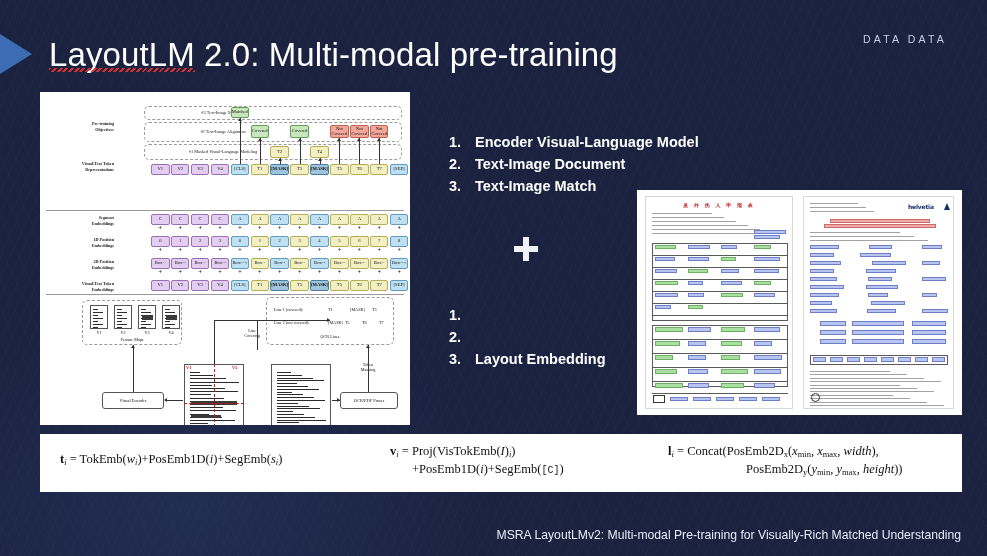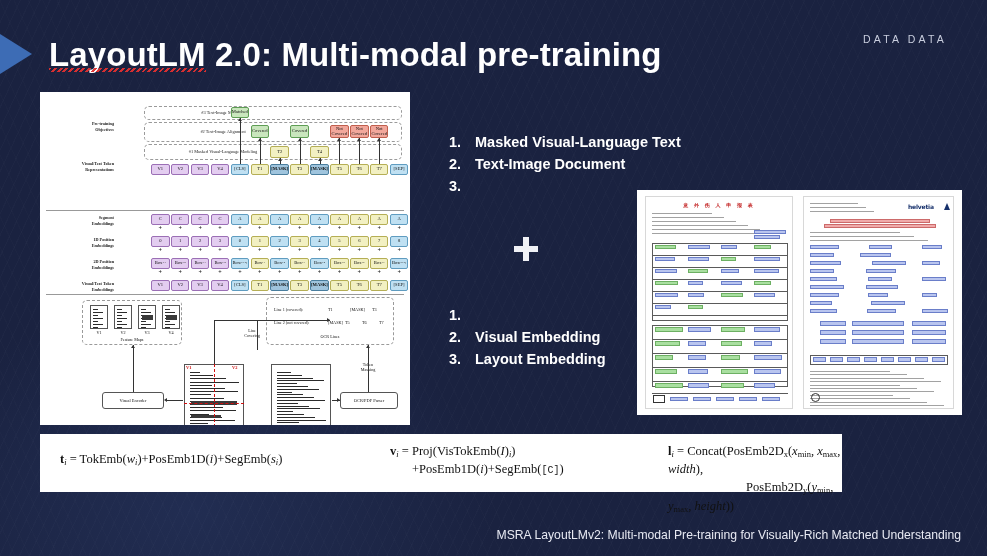--- a/index.html
+++ b/index.html
@@ -31,21 +31,21 @@
     border-top: 20px solid transparent;
     border-bottom: 20px solid transparent;
     border-left: 32px solid #3d6cb5;
   }
 
   
   .title {
     position: absolute; left: 49px; top: 36px;
     color: #ffffff;
     font-size: 33px;
-    font-weight: 700;
+    font-weight: 400;
     letter-spacing: .1px;
     white-space: nowrap;
   }
   .title .sq {
     position: relative;
   }
   .title .sq::after {
     content: "";
     position: absolute; left: 0; right: 0; bottom: 1px; height: 4px;
     background-image: repeating-linear-gradient(135deg,#e03030 0 2px, transparent 2px 4px);
@@ -185,21 +185,21 @@
     position:absolute; left:514px; top:237px; width:24px; height:24px;
   }
   .plus-sign::before, .plus-sign::after {
     content:""; position:absolute; background:#f0f1f6;
   }
   .plus-sign::before { left:9px; top:0; width:6px; height:24px; }
   .plus-sign::after  { left:0; top:9px; width:24px; height:6px; }
 
   
   #formula-band {
-    left: 40px; top: 434px; width: 802px; height: 58px;
+    left: 40px; top: 434px; width: 922px; height: 58px;
     display: flex; align-items: center;
     font-family: "Liberation Serif", serif;
     color: #111; background:#ffffff;
   }
   .fblock { position:absolute; font-size: 12.5px; line-height: 1.45; }
   .fblock i { font-style: italic; }
   .fblock b { font-weight: 700; }
   .sub { font-size: 8.5px; vertical-align: -2px; }
   .mono { font-family: "Liberation Mono", monospace; font-size: 10px; }
 
@@ -485,38 +485,38 @@
       <div class="vline" style="left: 174px; top: 228px; height: 44px;"></div>
       <div class="hline" style="left: 174px; top: 228px; width: 116px;"></div>
       <div class="arrowhead-right" style="left: 287px; top: 226px;"></div>
       <div class="vline" style="left: 217px; top: 228px; height: 30px;"></div>
     </div>
 </div>
 
 <div class="bullets" id="objectives-list" style="left:449px; top:131px;">
     <div class="row">
       <span class="num">1.</span>
-      <span class="lbl">Masked Visual-Language Text</span>
+      <span class="lbl">Encoder Visual-Language Model</span>
     </div>
     <div class="row">
       <span class="num">2.</span>
       <span class="lbl">Text-Image Document</span>
     </div>
     <div class="row">
       <span class="num">3.</span>
+      <span class="lbl">Text-Image Match</span>
     </div>
   </div>
 <div class="plus-sign"></div>
 <div class="bullets" id="embeddings-list" style="left:449px; top:304px;">
     <div class="row">
       <span class="num">1.</span>
     </div>
     <div class="row">
       <span class="num">2.</span>
-      <span class="lbl">Visual Embedding</span>
     </div>
     <div class="row">
       <span class="num">3.</span>
       <span class="lbl">Layout Embedding</span>
     </div>
   </div>
 
 <div class="panel" id="doc-figure">
   <div class="docpage" id="docpage-left">
       <div class="dtitle-red" style="top: 5px;">意 外 伤 人 申 报 表</div>

